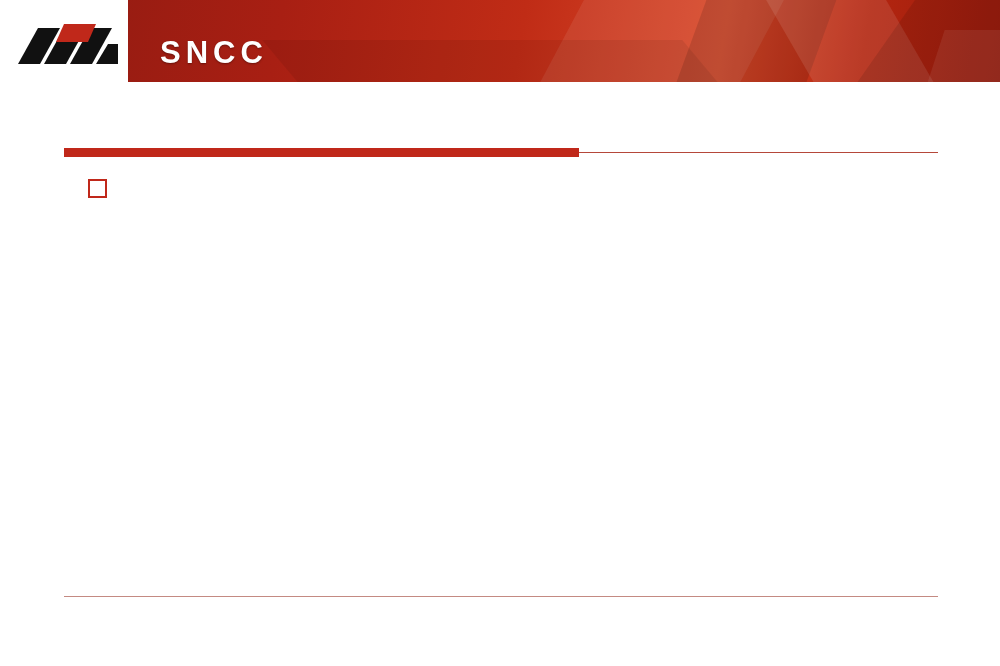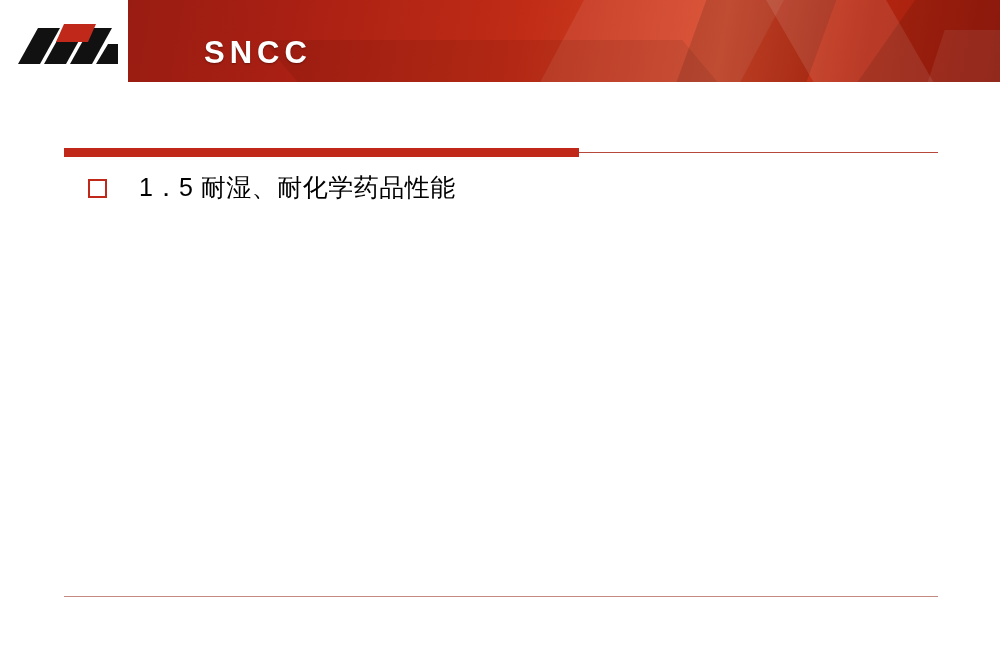--- a/index.html
+++ b/index.html
@@ -113,21 +113,20 @@
     left: 160px;
     top: 36px;
     z-index: 5;
     color: #ffffff;
     font-size: 31px;
     font-weight: bold;
     letter-spacing: 5px;
     font-family: "Liberation Sans", sans-serif;
     line-height: 34px;
     text-shadow: 0 1px 2px rgba(0,0,0,0.35);
-    margin-left: 44px;
   }
 
   
   .rule-wrap {
     position: absolute;
     left: 64px;
     top: 148px;
     width: 874px;
     height: 8px;
   }
@@ -228,19 +227,18 @@
     <div class="brand">SNCC</div>
   </div>
 
   <div class="rule-wrap">
     <div class="rule-thin"></div>
     <div class="rule-thick"></div>
   </div>
 
   <div class="bullet-row">
     <div class="bullet-marker"></div>
-    <div class="bullet-text">1．5 耐湿、耐化学药品性能</div>
   </div>
 
 
   <div class="footer-rule"></div>
 
 </div>
 
 </body></html>

